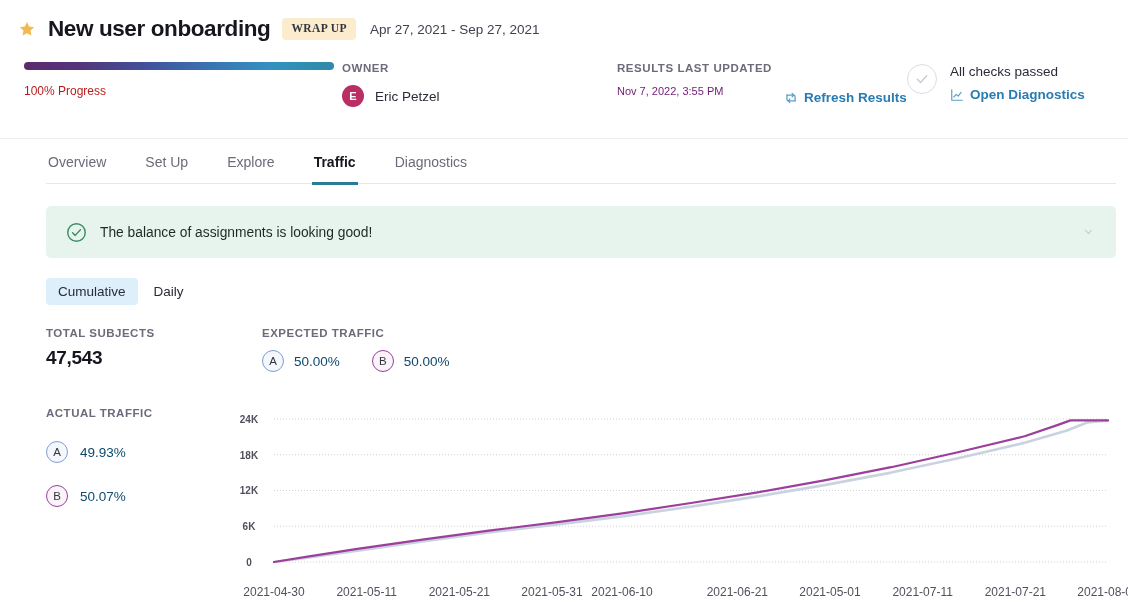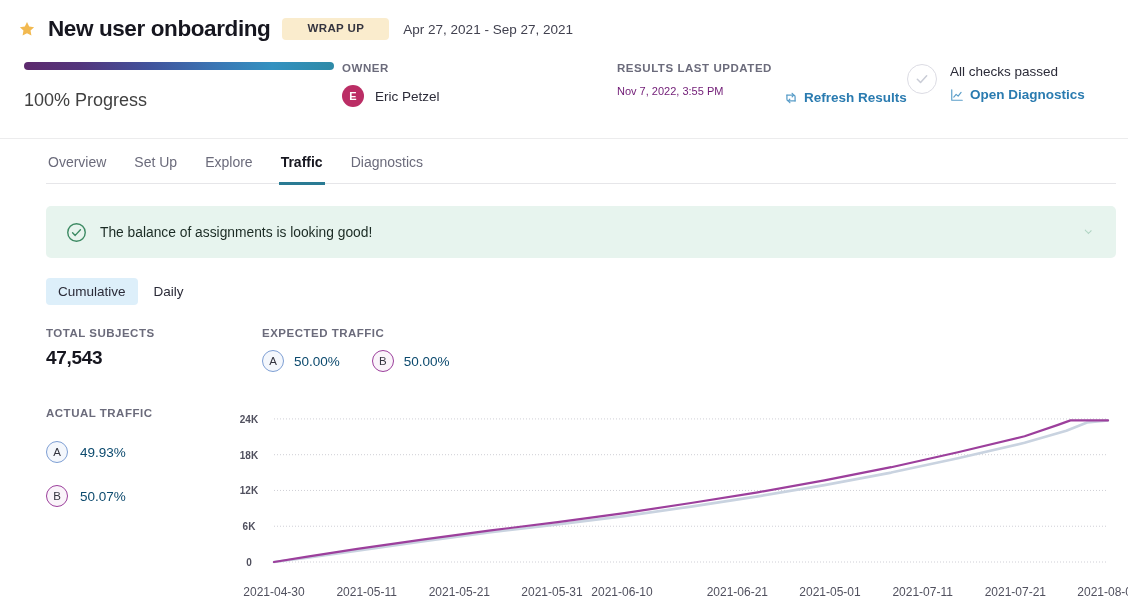--- a/index.html
+++ b/index.html
@@ -36,23 +36,24 @@
     font-weight: bold;
     letter-spacing: -0.4px;
     color: #16161f;
   }
   .wrap-badge {
     background: #faeccd;
     color: #34343f;
     font-size: 11.5px;
     font-weight: bold;
     letter-spacing: 0.4px;
-    padding: 5px 25px;
+    padding: 5px 9px;
     border-radius: 4px;
     line-height: 1;
+    font-family: Liberation Serif, serif;
   }
   .date-range {
     font-size: 13.5px;
     color: #41414f;
     margin-left: 2px;
   }
 
   .meta-row {
     display: flex;
     align-items: flex-start;
@@ -62,23 +63,23 @@
   .progress-col { width: 330px; padding-left: 12px; }
   .progress-bar {
     height: 8px;
     width: 310px;
     border-radius: 5px;
     background: linear-gradient(90deg,
        #5d2a6d 0%, #53357c 18%, #41529b 40%,
        #3a76b4 62%, #3391c0 80%, #2e8aa7 100%);
   }
   .progress-label {
-    margin-top: 20px;
-    font-size: 18px;
-    color: #404040;
+    margin-top: 14px;
+    font-size: 12px;
+    color: #b91c1c;
   }
 
   .owner-col { width: 275px; }
   .col-label {
     font-size: 11.5px;
     font-weight: bold;
     letter-spacing: 0.55px;
     color: #6b6b7b;
     text-transform: uppercase;
     margin-bottom: 11px;
@@ -125,21 +126,21 @@
   .checks-text { font-size: 13.5px; color: #2b2b38; margin-bottom: 8px; }
 
   
   .tabs-wrap {
     margin-top: 16px;
     padding: 0 12px 0 46px;
     border-top: 1px solid #ececed;
   }
   .tabs {
     display: flex;
-    gap: 24px;
+    gap: 35px;
     border-bottom: 1px solid #e6e6e9;
     padding-top: 15px;
   }
   .tab {
     font-size: 14px;
     color: #6b6b7b;
     padding: 0 2px 12px 2px;
     cursor: pointer;
     border-bottom: 3px solid transparent;
     margin-bottom: -2px;

